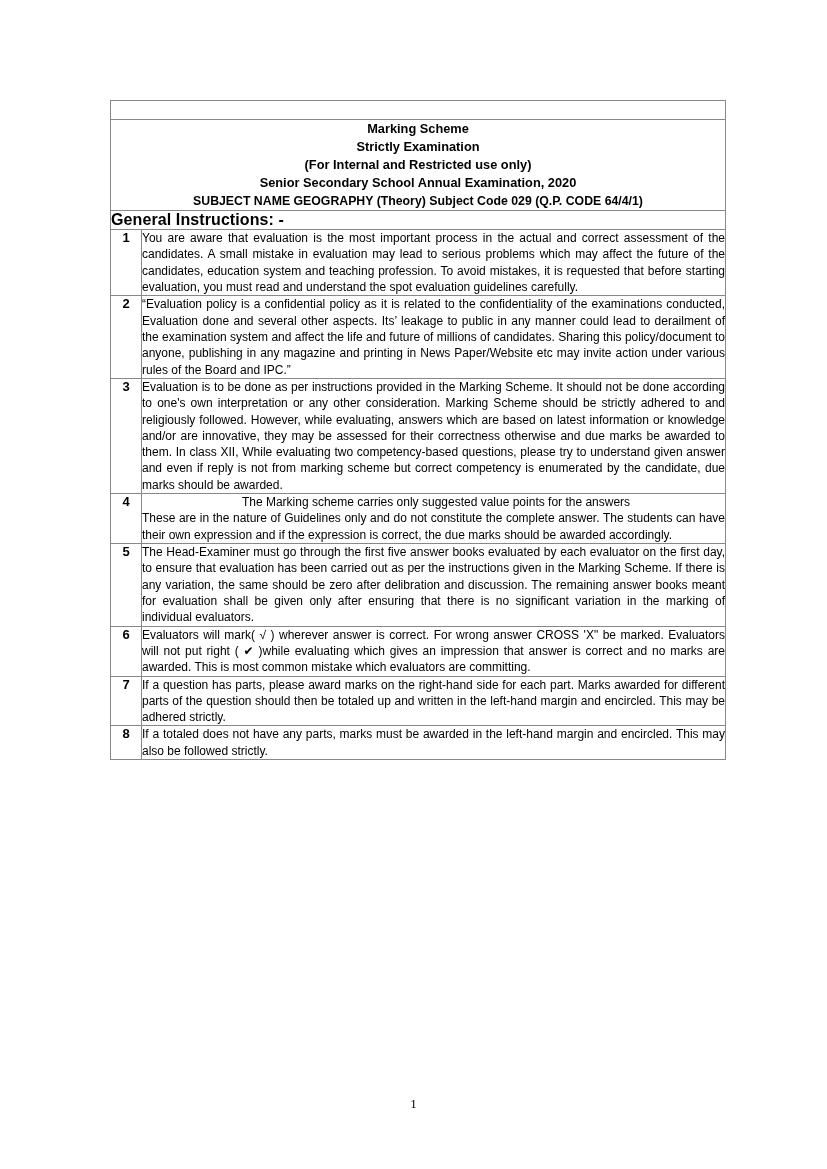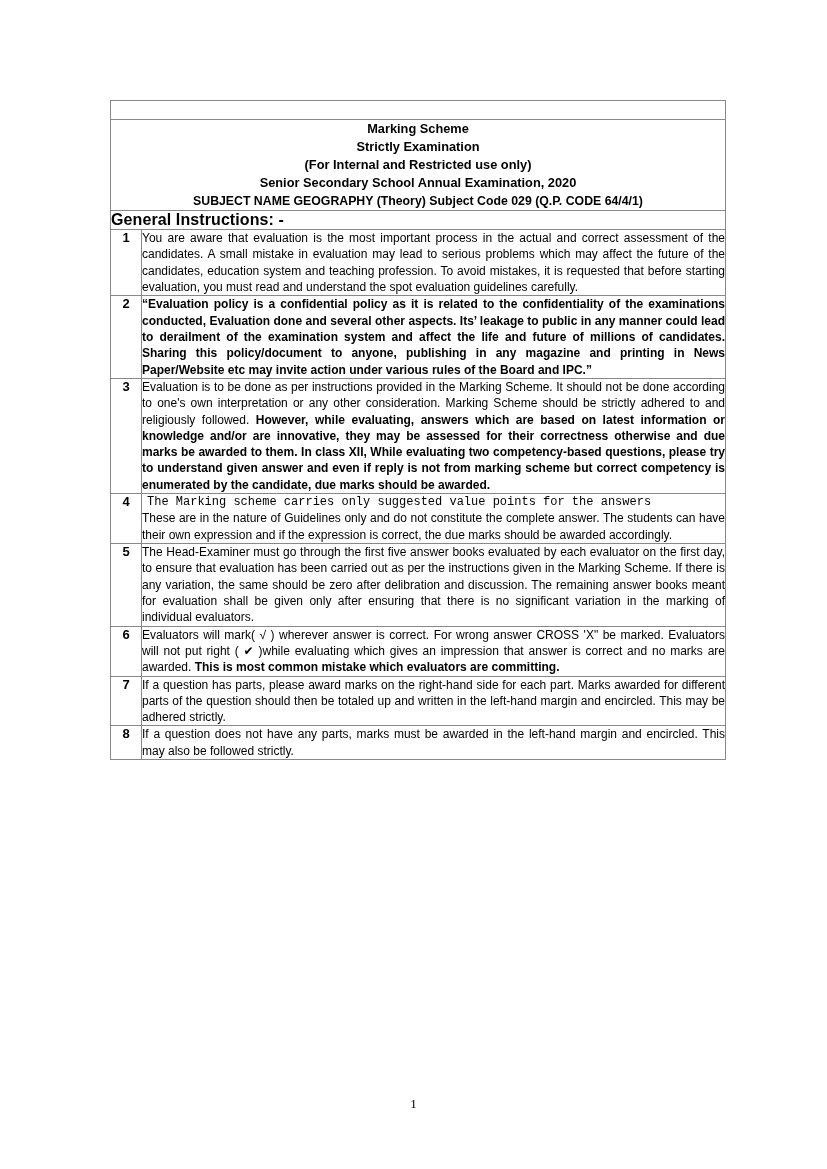--- a/index.html
+++ b/index.html
@@ -75,22 +75,22 @@
   .body-cell {
     padding: 4px 5px 4px 6px;
     font-size: 12px;
     line-height: 1.36;
     text-align: justify;
     text-justify: inter-word;
   }
   .body-cell p {
     margin: 0;
   }
-  .b { font-weight: bold; }
-  .last-line-nojustify { text-align: left; font-family: Liberation Mono, monospace; }
+  .b { font-weight: normal; }
+  .last-line-nojustify { text-align: center; }
   
   .indent-first { text-indent: 5px; }
   .page-number {
     position: absolute;
     left: 0;
     top: 1096px;
     width: 827px;
     text-align: center;
     font-size: 13px;
     font-family: "Liberation Serif", serif;
@@ -174,21 +174,21 @@
       <tr>
         <td class="num-cell">7</td>
         <td class="body-cell">
           <p>If a question has parts, please award marks on the right-hand side for each part. Marks awarded for different parts of the question should then be totaled up and written in the left-hand margin and encircled. This may be adhered strictly.</p>
         </td>
       </tr>
 
       <tr>
         <td class="num-cell">8</td>
         <td class="body-cell">
-          <p>If a question does not have any parts, marks must be awarded in the left-hand margin and encircled. This may also be followed strictly.</p>
+          <p>If a totaled does not have any parts, marks must be awarded in the left-hand margin and encircled. This may also be followed strictly.</p>
         </td>
       </tr>
 
     </tbody>
   </table>
 
   <div class="page-number">1</div>
 
 </div>
 

